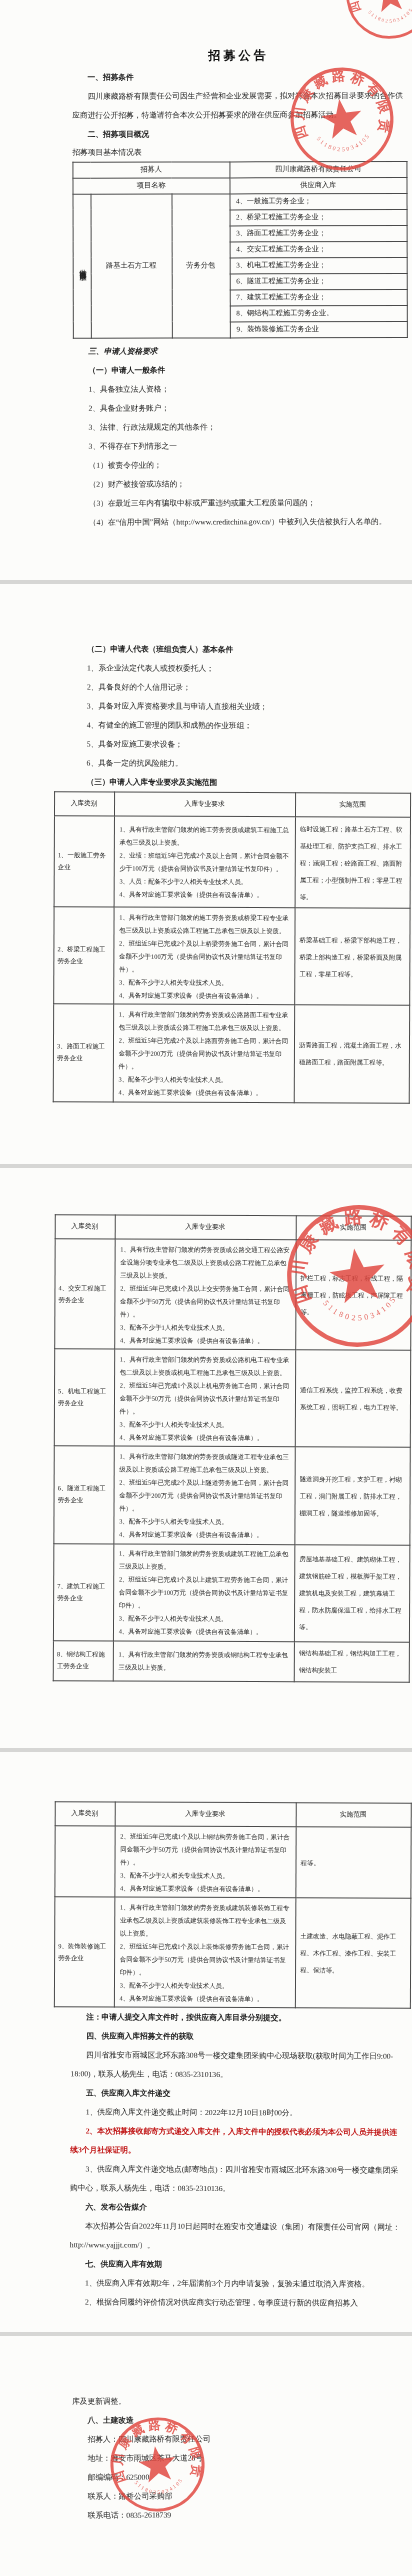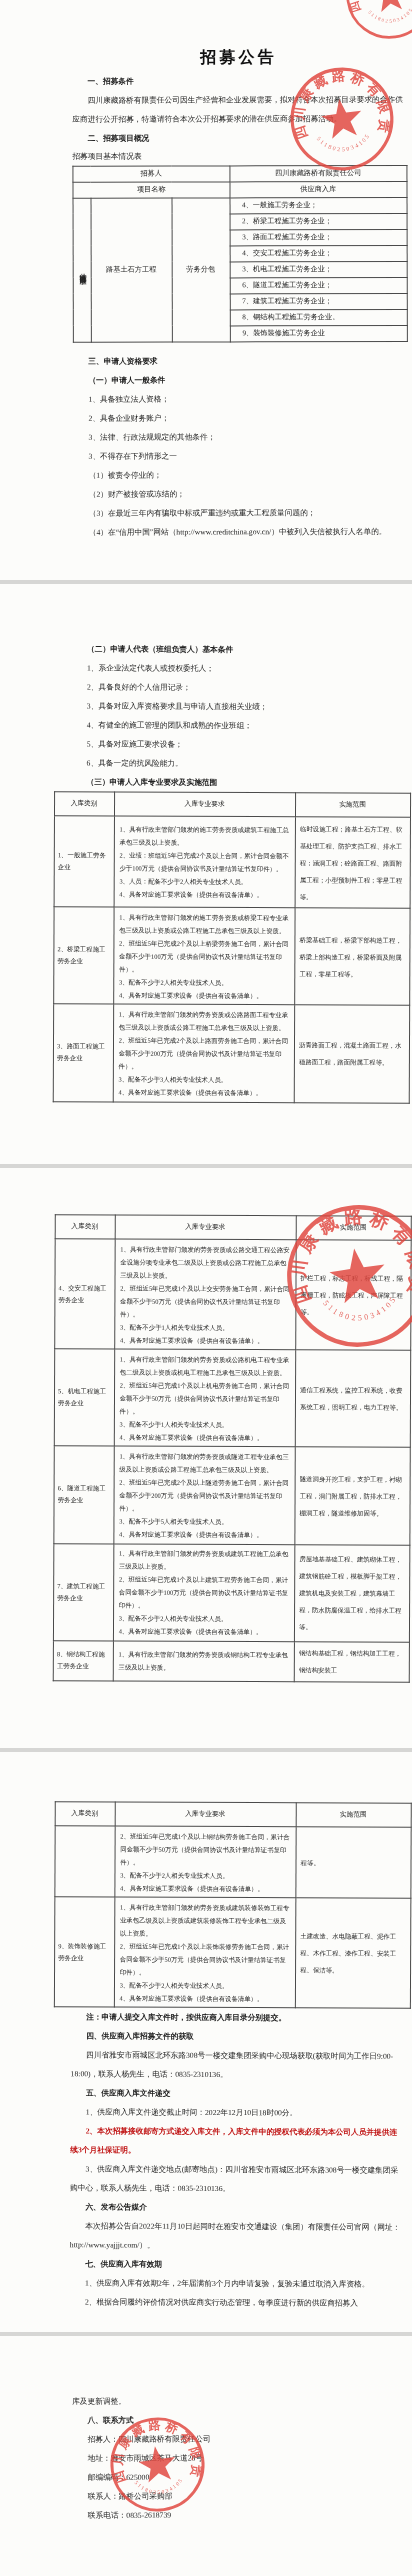--- a/index.html
+++ b/index.html
@@ -2,30 +2,30 @@
 <html style="font-size:8.2px"><head>
 <meta charset="utf-8">
 <style>
   html,body{margin:0;padding:0;}
   body{width:412px;background:#d6d6d4;font-family:"Liberation Serif",serif;}
   .page{width:412px;height:580px;background:#fcfcfa;position:relative;overflow:hidden;margin-bottom:4.1px;}
   .page:last-child{margin-bottom:0;}
   .content{position:relative;padding:0 7.2px 0 72px;color:#222;}
   .tilt-a{transform:rotate(.25deg);transform-origin:top left;}
   .tilt-b{transform:rotate(-.15deg);transform-origin:top left;}
-  .doc-title{font-size:16px;font-weight:bold;text-align:center;letter-spacing:3.1px;color:#111;}
+  .doc-title{font-size:12px;font-weight:bold;text-align:center;letter-spacing:3.1px;color:#111;}
   .ln{font-size:7.7px;line-height:19px;}
   .b{font-weight:bold;}
   .ind{text-indent:2em;}
   .red{color:#c01414;font-weight:bold;}
   .tbl-caption{font-size:7.7px;text-align:left;line-height:17.5px;}
   table{border-collapse:collapse;table-layout:fixed;}
   td{border:0.5px solid #4a4a4a;}
   table.basic{width:335px;border:0.8px solid #3d3d3d;}
-  table.basic td{font-size:7.2px;padding:1px 12px;line-height:13px;}
+  table.basic td{font-size:7.2px;padding:1px 6px;line-height:13px;}
   .c{text-align:center;}
   td.vert{writing-mode:vertical-rl;text-orientation:upright;font-size:6.4px;letter-spacing:0.5px;padding:2.1px 1px;text-align:center;}
   table.pro{width:357px;margin-left:-17.5px;border:0.8px solid #3d3d3d;}
   table.pro td{font-size:6.4px;vertical-align:middle;}
   tr.ph td{height:23px;text-align:center;font-size:6.7px;padding:0 2.1px;}
   td.cat{padding:2.1px 3.6px;line-height:12px;}
   td.req{padding:2.6px 5.2px;line-height:13px;white-space:pre-line;}
   td.scope{padding:2.6px 4.6px;line-height:17px;}
   .stamp{position:absolute;opacity:.82;pointer-events:none;}
   .stamp svg{display:block;}
@@ -81,21 +81,21 @@
             <td>7、建筑工程施工劳务企业；</td>
           </tr>
       <tr>
             <td>8、钢结构工程施工劳务企业。</td>
           </tr>
       <tr>
             <td>9、装饰装修施工劳务企业</td>
           </tr>
     </tbody>
       </table>
-    <div class="ln b ind" style="margin-top:9px;">三、申请人资格要求</div>
+    <div class="ln b ind" style="margin-top:3px;font-style:italic;">三、申请人资格要求</div>
     <div class="ln b ind">（一）申请人一般条件</div>
     <div class="ln ind">1、具备独立法人资格；</div>
     <div class="ln ind">2、具备企业财务账户；</div>
     <div class="ln ind">3、法律、行政法规规定的其他条件；</div>
     <div class="ln ind">3、不得存在下列情形之一</div>
     <div class="ln ind">（1）被责令停业的；</div>
     <div class="ln ind">（2）财产被接管或冻结的；</div>
     <div class="ln ind">（3）在最近三年内有骗取中标或严重违约或重大工程质量问题的；</div>
     <div class="ln ind">（4）在“信用中国”网站（http://www.creditchina.gov.cn/）中被列入失信被执行人名单的。</div>
   </div>
@@ -280,21 +280,21 @@
     <div class="ln ind">本次招募公告自2022年11月10日起同时在雅安市交通建设（集团）有限责任公司官网（网址：http://www.yajjjt.com/）。</div>
     <div class="ln b ind">七、供应商入库有效期</div>
     <div class="ln ind">1、供应商入库有效期2年，2年届满前3个月内申请复验，复验未通过取消入库资格。</div>
     <div class="ln ind">2、根据合同履约评价情况对供应商实行动态管理，每季度进行新的供应商招募入</div>
   </div>
 </div>
 
 <div class="page">
   <div class="content tilt-b" style="padding-top:56px;">
     <div class="ln">库及更新调整。</div>
-    <div class="ln b ind">八、联系方式</div>
+    <div class="ln b ind">八、土建改造</div>
     <div class="ln ind">招募人：四川康藏路桥有限责任公司</div>
     <div class="ln ind">地址：雅安市雨城区茶马大道28号</div>
     <div class="ln ind">邮编编码：625000</div>
     <div class="ln ind">联系人：路桥公司采购部</div>
     <div class="ln ind">联系电话：0835-2618739</div>
   </div>
   <div class="stamp" style="left:109px;top:80px;width:97px;height:97px;">
       <svg viewBox="0 0 200 200" width="100%" height="100%" style="transform:rotate(-8deg)">
         <circle cx="100" cy="100" r="94" fill="none" stroke="#e0443c" stroke-width="6"></circle>
         <path id="ast3" d="M 31.4,125 A 73,73 0 1 1 168.6,125" fill="none"></path>

